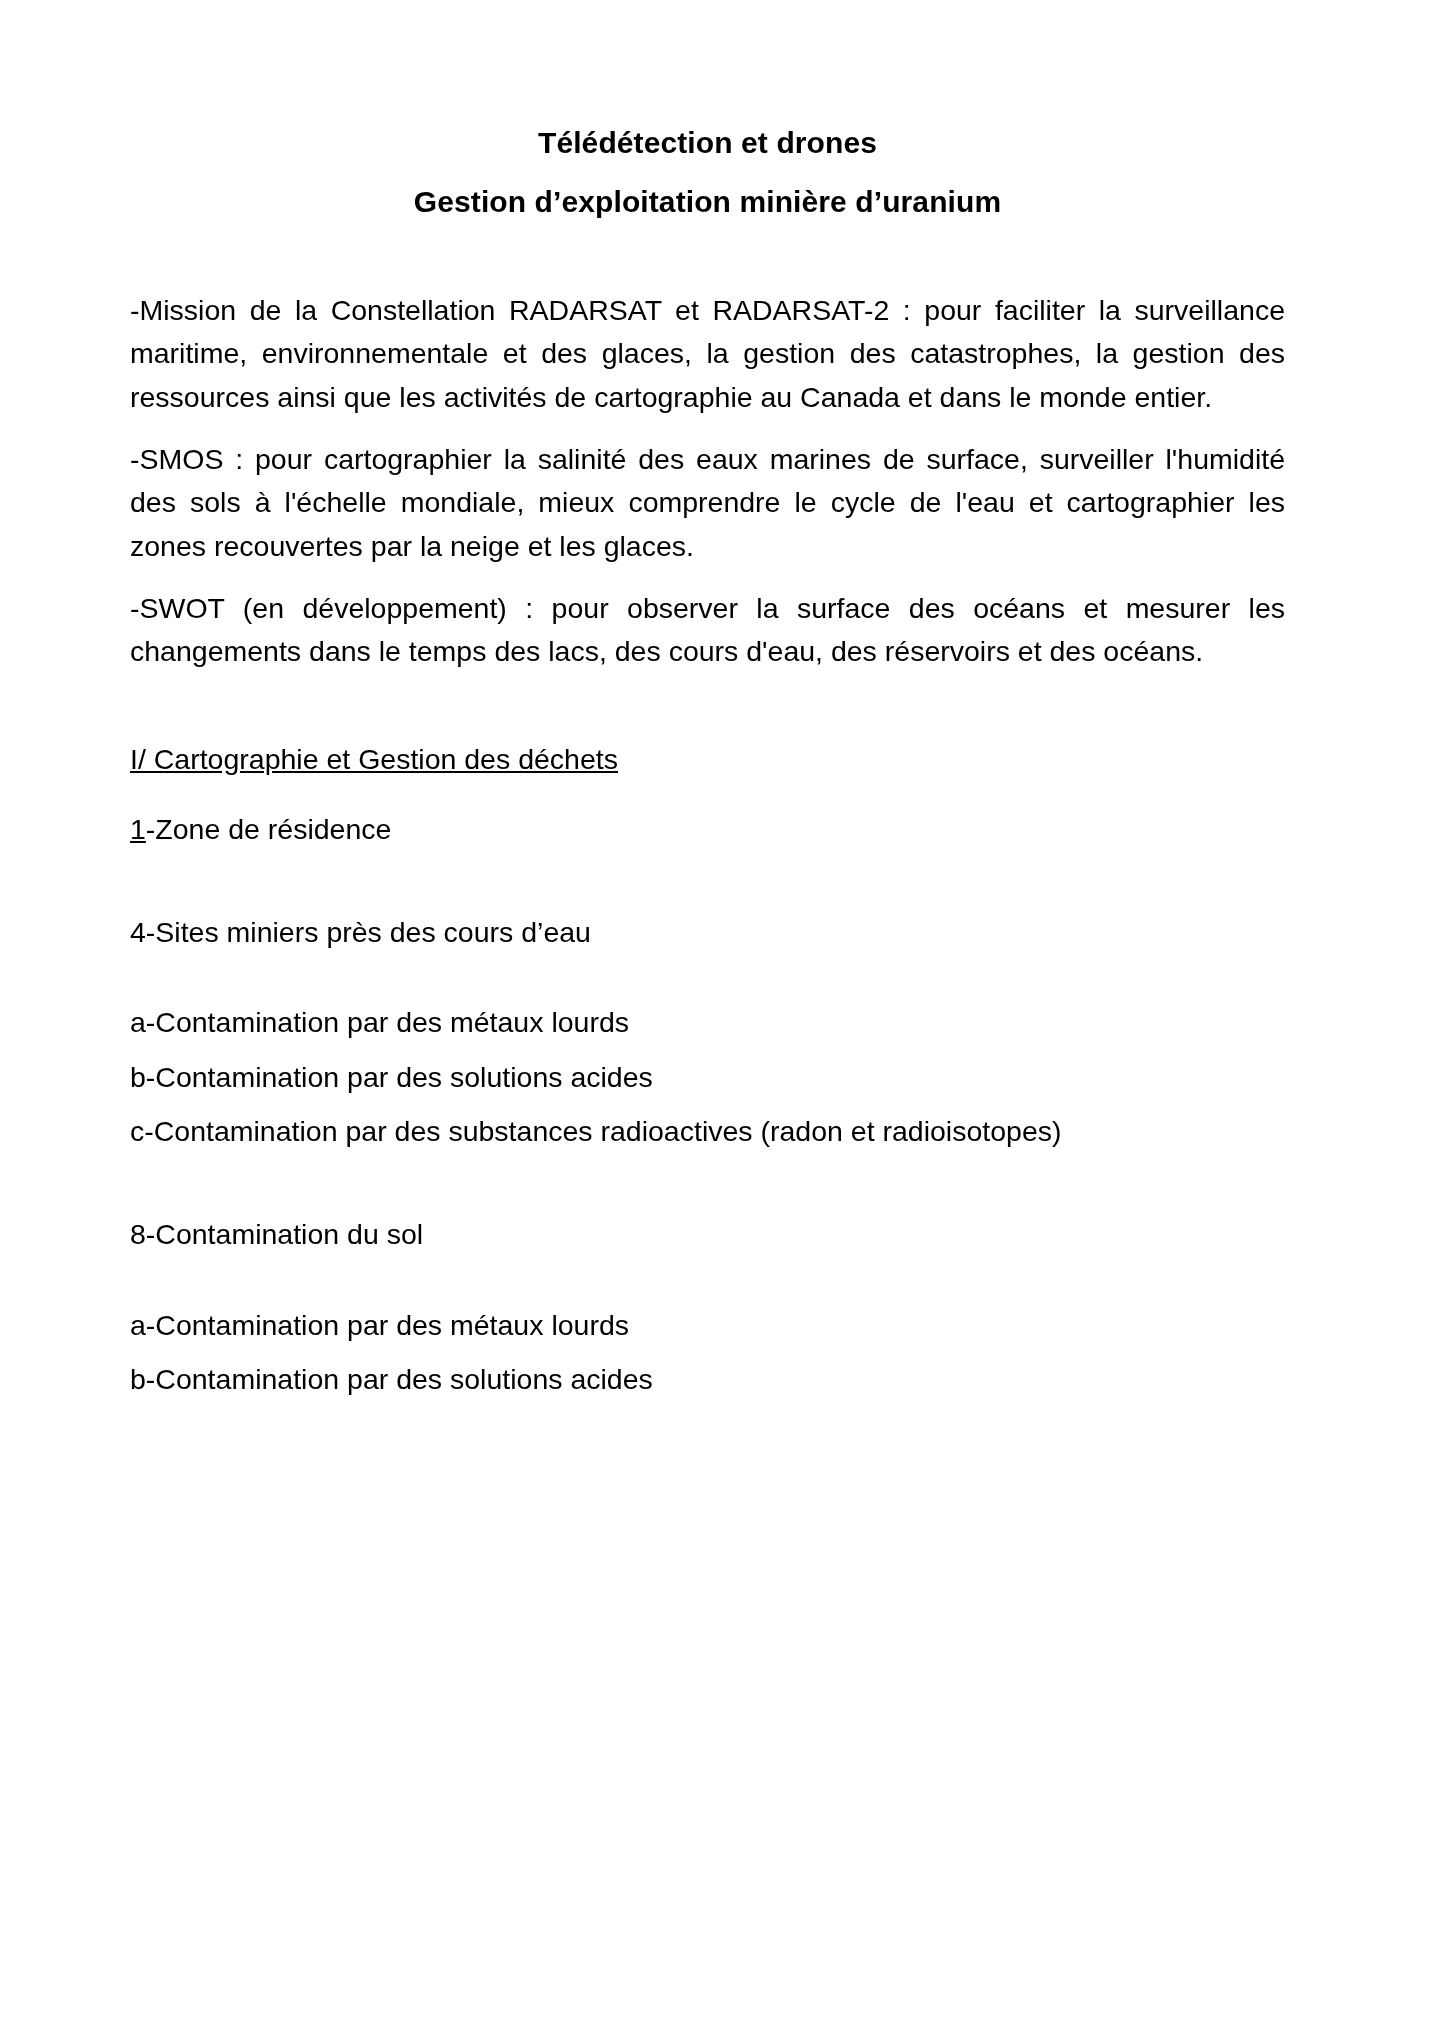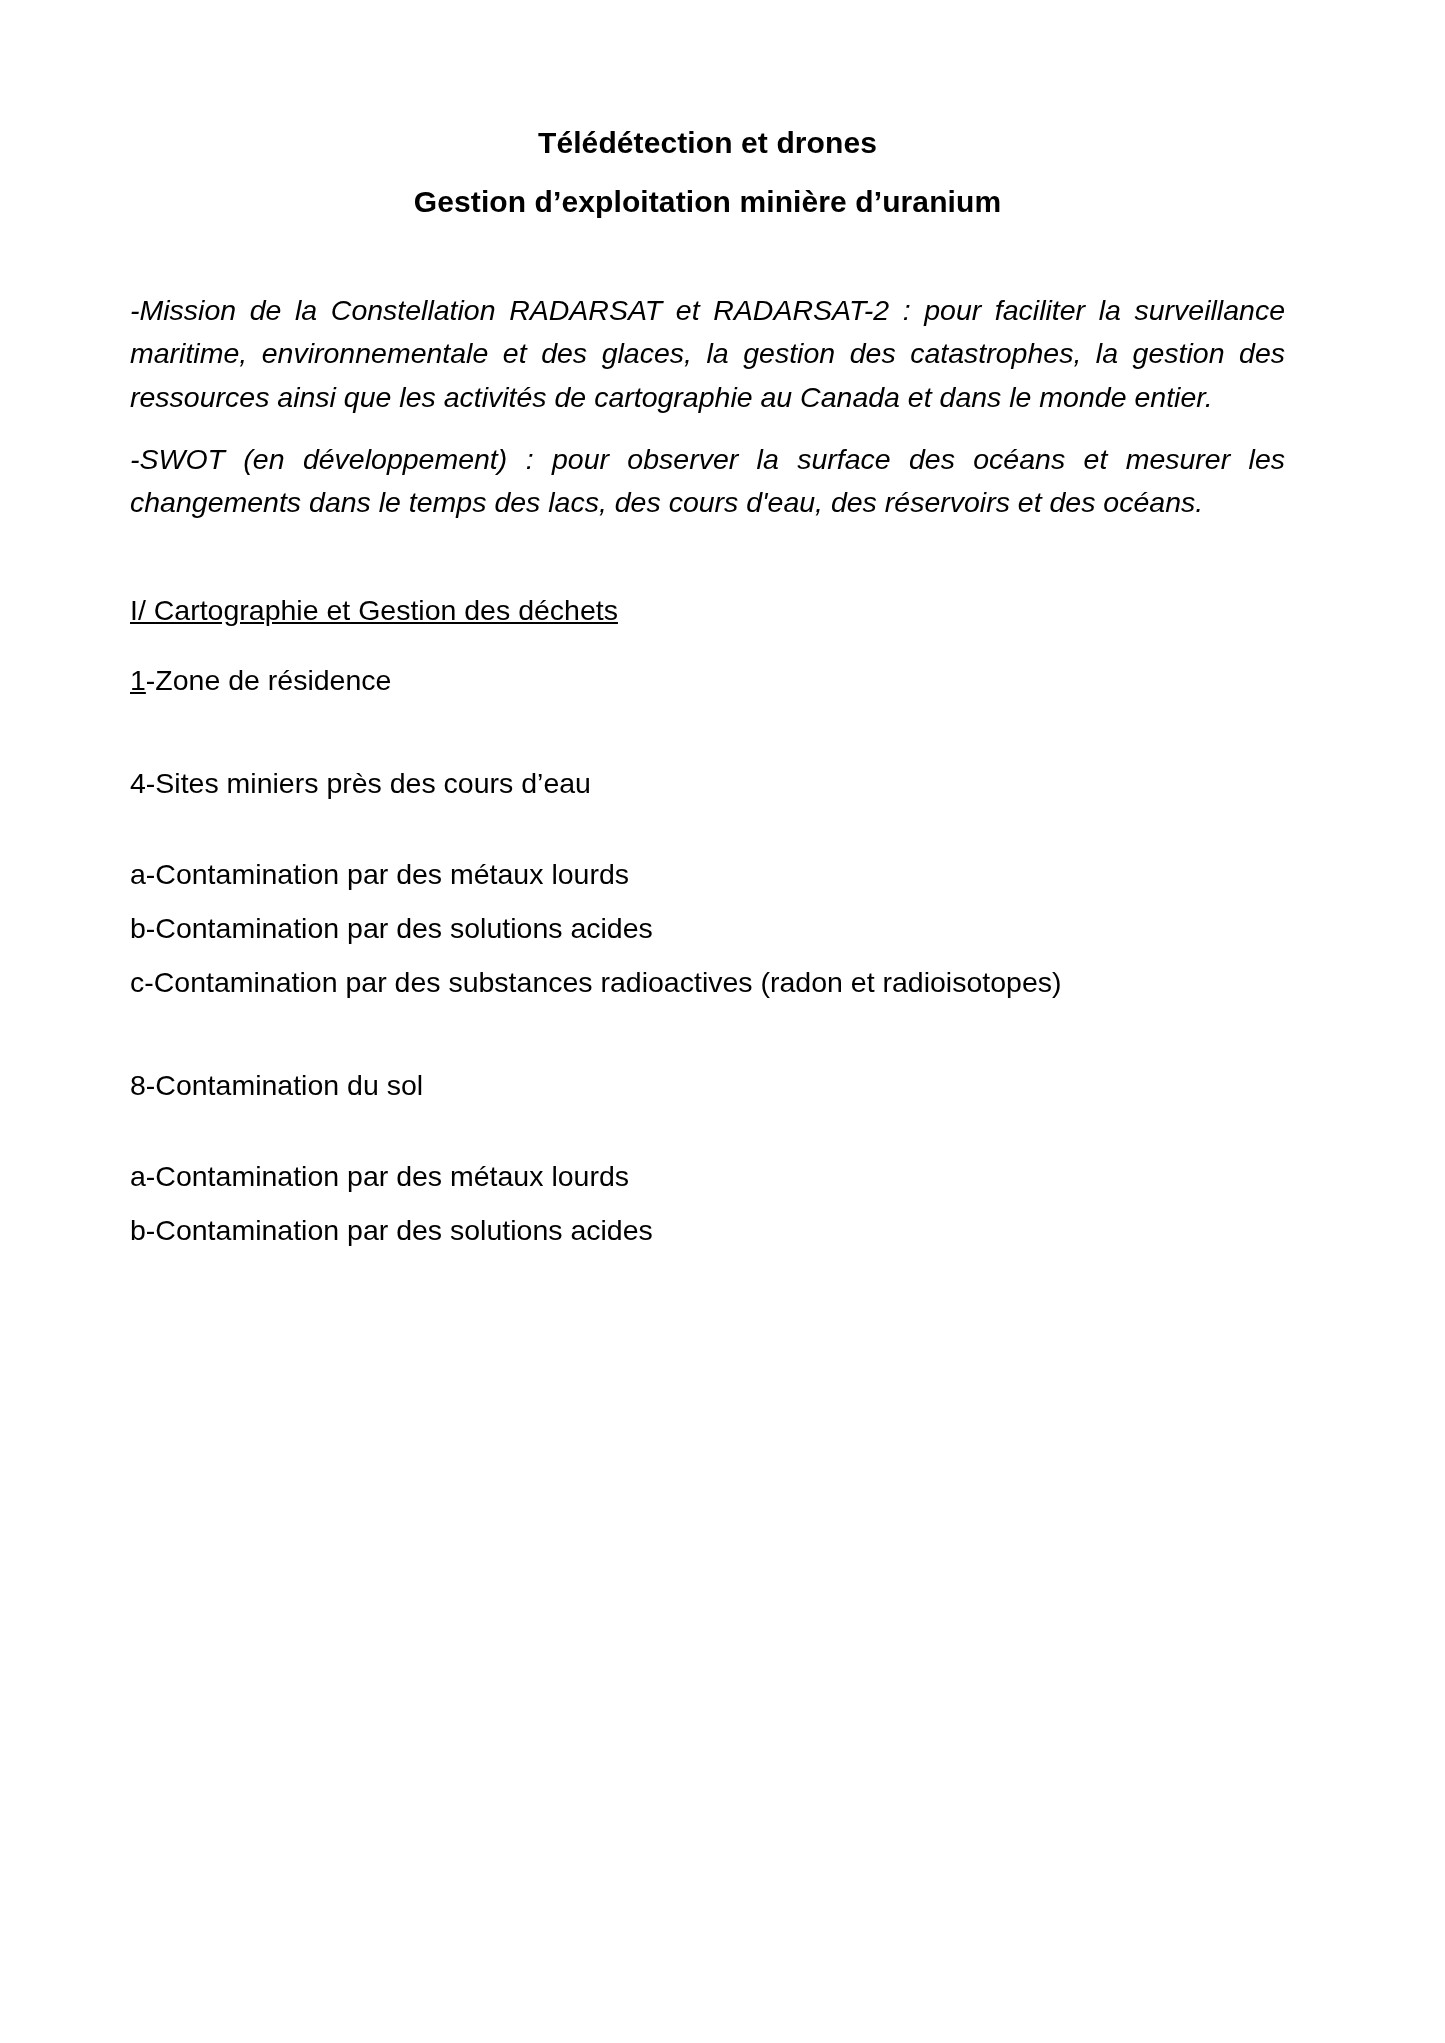--- a/index.html
+++ b/index.html
@@ -41,21 +41,20 @@
   .title-2 { padding-top: 29px; }
 
   
   .para {
     text-align: justify;
     text-justify: inter-word;
     font-size: 28.5px;
     line-height: 1.52;
     margin: 0;
     hyphens: none;
-    font-style: italic;
   }
   .para.first { margin-top: 72px; }
   .para + .para { margin-top: 19px; }
 
   
   .section-block { margin-top: 64px; }
   .line {
     font-size: 28.5px;
     line-height: 1.52;
     margin: 0;
@@ -76,20 +75,21 @@
 
 <div class="page">
   <div class="content">
 
     <div class="doc-title title-1">Télédétection et drones</div>
 
     <div class="doc-title title-2">Gestion d’exploitation minière d’uranium</div>
 
     <p class="para first">-Mission de la Constellation RADARSAT et RADARSAT-2 : pour faciliter la surveillance maritime, environnementale et des glaces, la gestion des catastrophes, la gestion des ressources ainsi que les activités de cartographie au Canada et dans le monde entier.</p>
 
+    <p class="para">-SMOS : pour cartographier la salinité des eaux marines de surface, surveiller l'humidité des sols à l'échelle mondiale, mieux comprendre le cycle de l'eau et cartographier les zones recouvertes par la neige et les glaces.</p>
 
     <p class="para">-SWOT (en développement) : pour observer la surface des océans et mesurer les changements dans le temps des lacs, des cours d'eau, des réservoirs et des océans.</p>
 
     <div class="section-block">
 
       <div class="line under-all">I/ Cartographie et Gestion des déchets</div>
 
       <div class="gap-sm"></div>
 
       <div class="line"><span class="u">1</span><span>-Zone de résidence</span></div>

